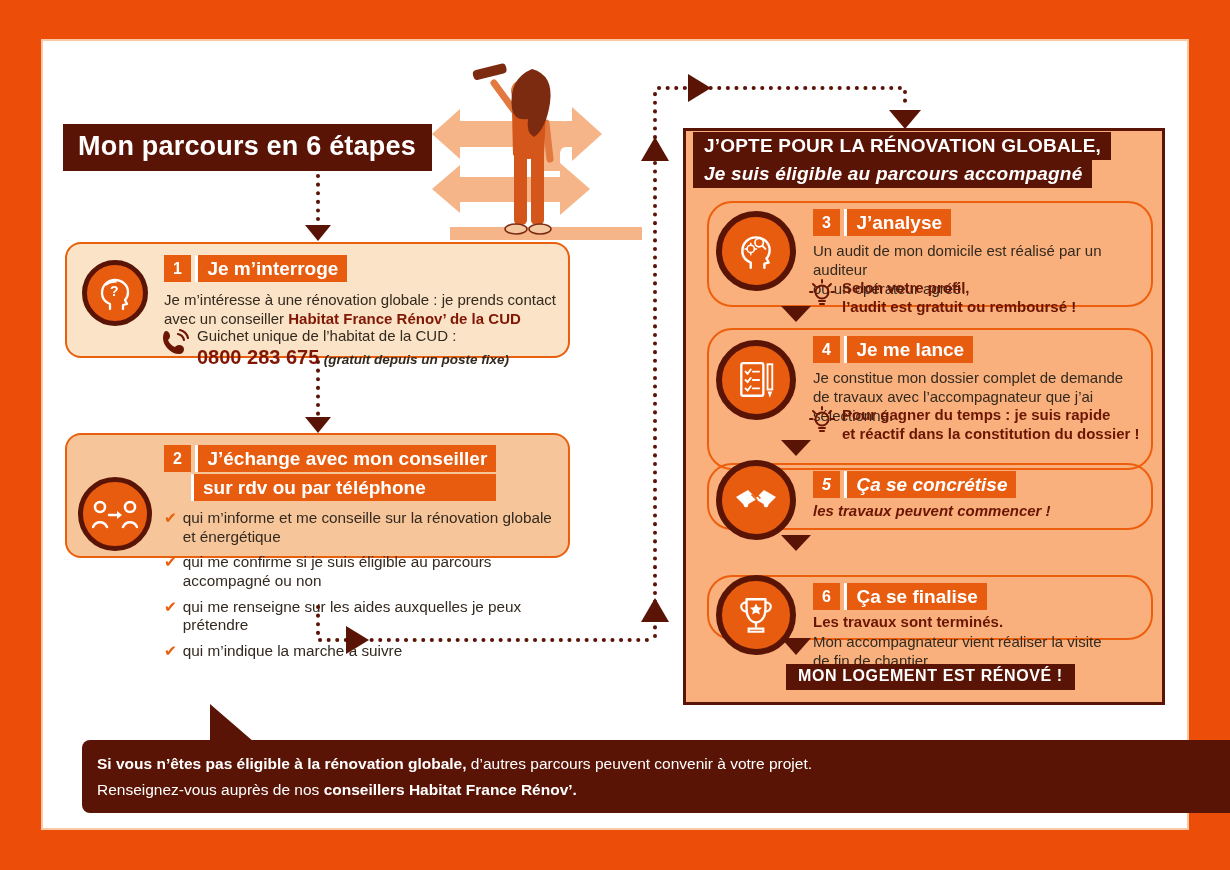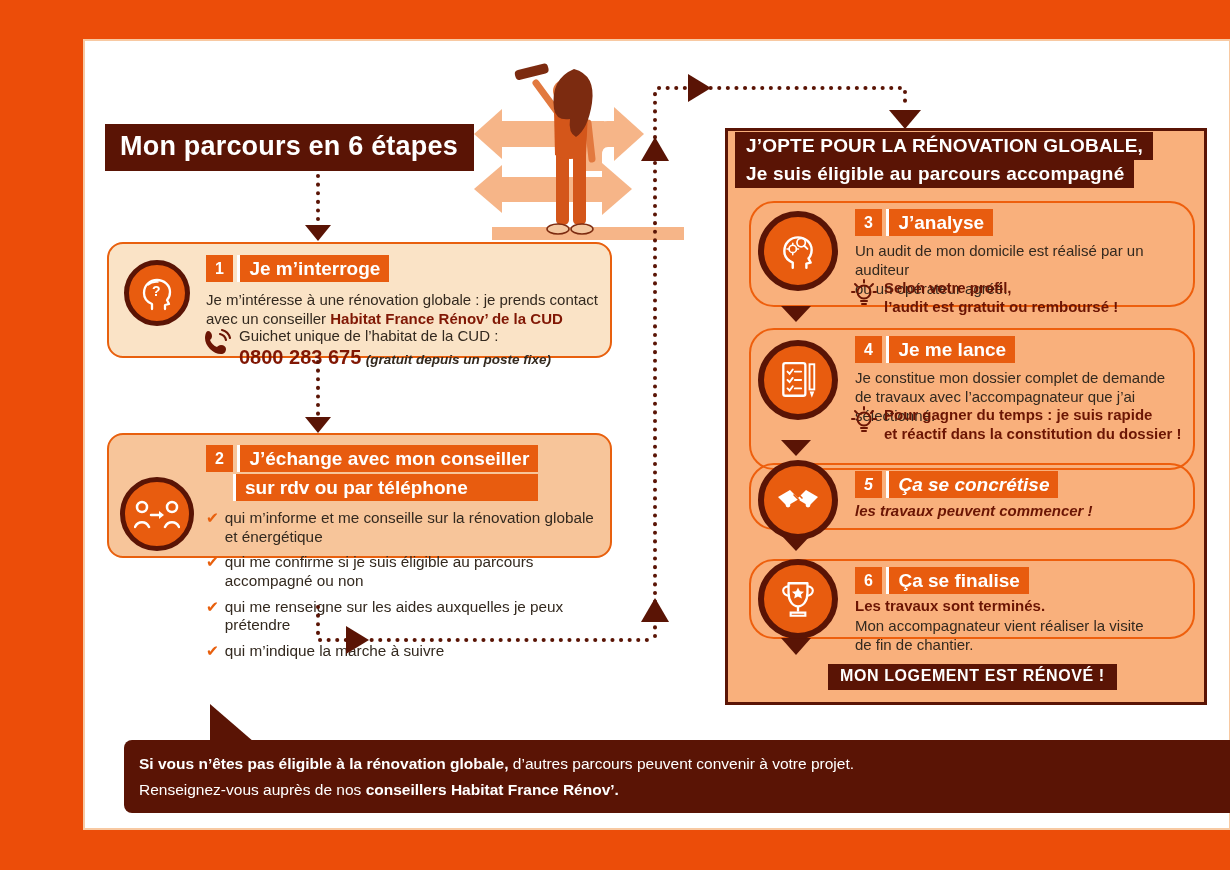--- a/index.html
+++ b/index.html
@@ -3,21 +3,21 @@
 <meta charset="utf-8">
 <style>
   html,body{margin:0;padding:0;}
   body{
     width:1230px;height:870px;position:relative;overflow:hidden;
     font-family:"Liberation Sans","DejaVu Sans",sans-serif;
     background:#ec4d09;
   }
   .canvas{
     position:absolute;left:43px;top:41px;width:1144px;height:787px;
-    background:#ffffff;box-shadow:0 0 0 2px #f8c9a2;margin-left:42px;
+    background:#ffffff;box-shadow:0 0 0 2px #f8c9a2;
   }
   .abs{position:absolute;}
   
   .title-box{
     left:20px;top:83px;background:#5a1405;color:#ffffff;
     font-size:27px;font-weight:bold;padding:7px 16px 9px 15px;letter-spacing:.2px;
   }
   
   .step-box{border:2px solid #e8600e;border-radius:16px;box-sizing:border-box;}
   .num{
@@ -171,21 +171,21 @@
       <div class="bullet">
           <span class="chk">✔</span>
           <span>qui m’indique la marche à suivre</span>
         </div>
     </div>
   </div>
 
   <div class="abs panel">
     <div class="abs panel-header">
       <span class="ph-line">J’OPTE POUR LA RÉNOVATION GLOBALE,</span>
-      <span class="ph-line" style="margin-top:0;">Je suis éligible au parcours accompagné</span>
+      <span class="ph-line" style="margin-top:0;font-style:italic;">Je suis éligible au parcours accompagné</span>
     </div>
 
     <div class="pstep" style="top:70px;height:106px;">
       <div class="circle-icon pcircle" style="top:8px;">
         <svg width="42" height="42" viewBox="0 0 40 40">
           <path d="M15 36 v-5 c-5-2-8-6-8-11 0-8 6-13 13-13 7 0 13 5 13 12 0 3-1 6-3 8 l2 4 -4 1 v4" fill="none" stroke="#fff" stroke-width="2.3" stroke-linejoin="round" stroke-linecap="round"></path>
           <circle cx="15" cy="18" r="3.5" fill="none" stroke="#fff" stroke-width="1.6"></circle>
           <g stroke="#fff" stroke-width="1.4" stroke-linecap="round">
             <line x1="15" y1="12.5" x2="15" y2="14.5"></line>
               <line x1="15" y1="21.5" x2="15" y2="23.5"></line>
@@ -283,21 +283,21 @@
       </div>
       <div class="abs" style="left:104px;top:6px;">
         <span class="num">5</span>
         <span class="lbl">Ça se concrétise</span>
       </div>
       <div class="abs tip-txt" style="left:104px;top:37px;">
         <div>les travaux peuvent commencer !</div>
       </div>
     </div>
 
-    <div class="pstep" style="top:428px;height:80px;">
+    <div class="pstep" style="top:444px;height:65px;">
       <div class="circle-icon pcircle" style="top:-2px;z-index:2;">
         <svg width="42" height="42" viewBox="0 0 40 40">
           <path d="M11 5 H29 V14 C29 22 25 27 20 27 C15 27 11 22 11 14 Z" fill="none" stroke="#fff" stroke-width="2.2" stroke-linejoin="round"></path>
           <path d="M11 8 C4 8 4 16 12 17" fill="none" stroke="#fff" stroke-width="2"></path>
           <path d="M29 8 C36 8 36 16 28 17" fill="none" stroke="#fff" stroke-width="2"></path>
           <line x1="20" y1="27" x2="20" y2="32" stroke="#fff" stroke-width="2.2"></line>
           <path d="M13 36 H27 V33 H13 Z" fill="none" stroke="#fff" stroke-width="2"></path>
           <path d="M20 9 l1.8 3.6 4 .4 -3 2.7 .9 3.9 -3.7-2.1 -3.7 2.1 .9-3.9 -3-2.7 4-.4 Z" fill="#fff"></path>
         </svg>
       </div>

